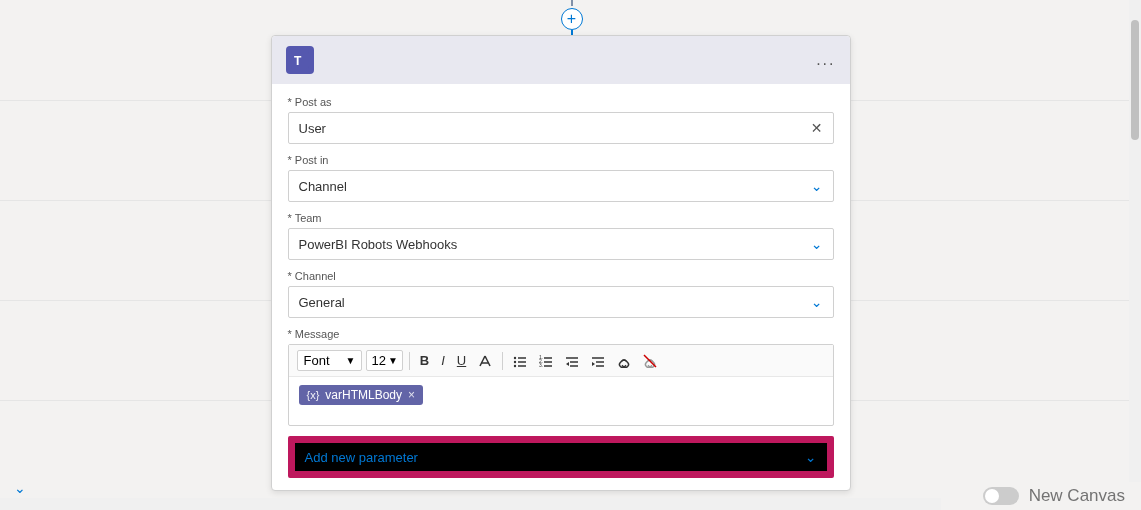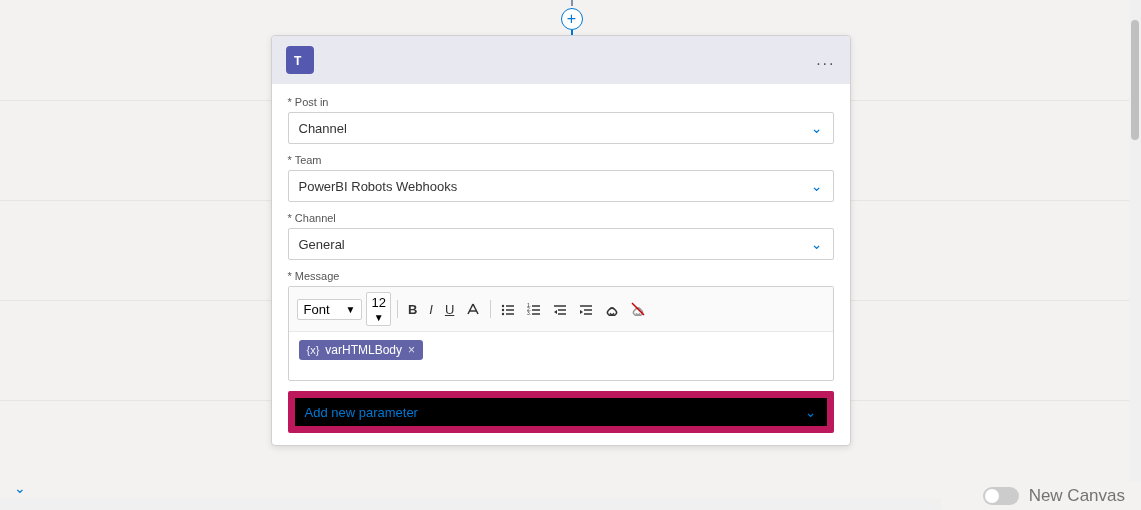--- a/index.html
+++ b/index.html
@@ -194,21 +194,20 @@
     .font-size-select {
       padding: 2px 4px;
       border: 1px solid #d0d0d0;
       border-radius: 2px;
       font-size: 13px;
       cursor: pointer;
       background: white;
       display: flex;
       align-items: center;
       gap: 2px;
-      flex-direction: column;
     }
 
     .toolbar-divider {
       width: 1px;
       height: 18px;
       background: #d0d0d0;
       margin: 0 2px;
     }
 
     .bold-btn { font-weight: bold; }
@@ -378,20 +377,27 @@
             <rect width="18" height="18" rx="3" fill="#5558af"></rect>
             <text x="3" y="14" font-size="12" fill="white" font-family="sans-serif" font-weight="bold">T</text>
           </svg>
         </div>
       </div>
       <span class="card-menu">...</span>
     </div>
 
     <div class="card-body">
 
+      <div class="field-group">
+        <div class="field-label">* Post as</div>
+        <div class="field-input with-clear">
+          <span>User</span>
+          <span class="clear-btn">✕</span>
+        </div>
+      </div>
 
       <div class="field-group">
         <div class="field-label">* Post in</div>
         <div class="field-input">
           <span>Channel</span>
           <span class="chevron-down">⌄</span>
         </div>
       </div>
 
       <div class="field-group">

